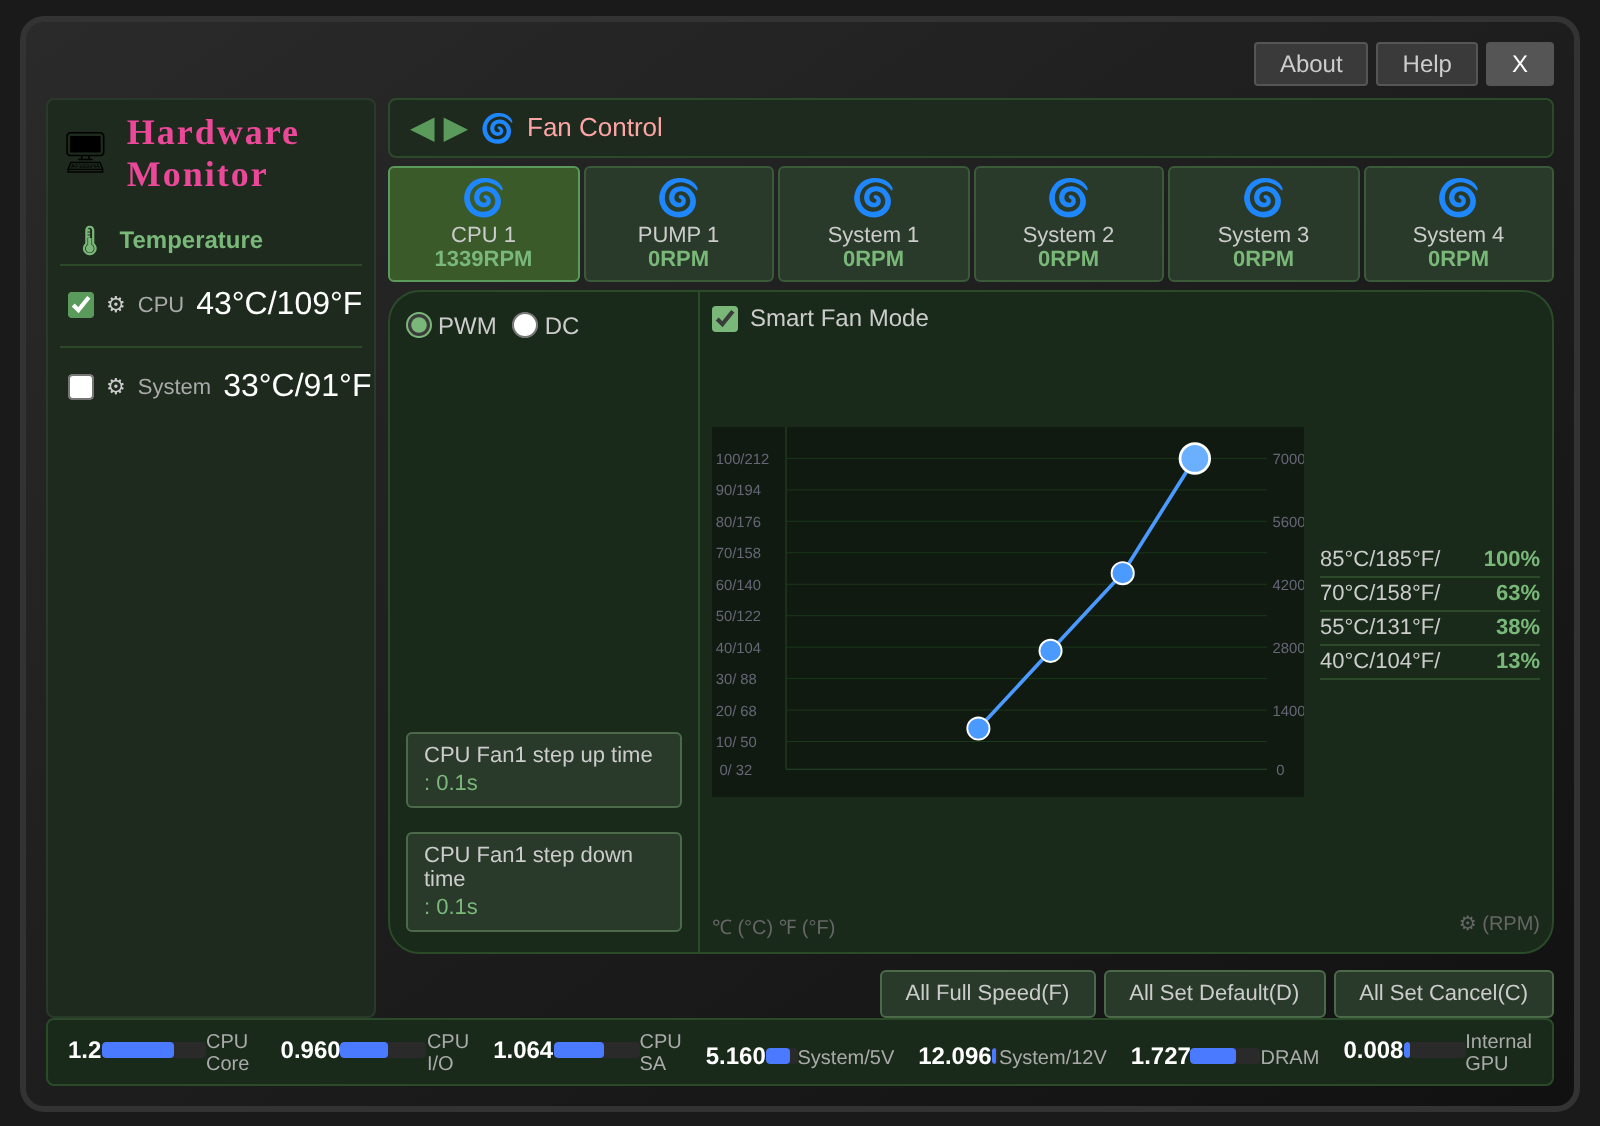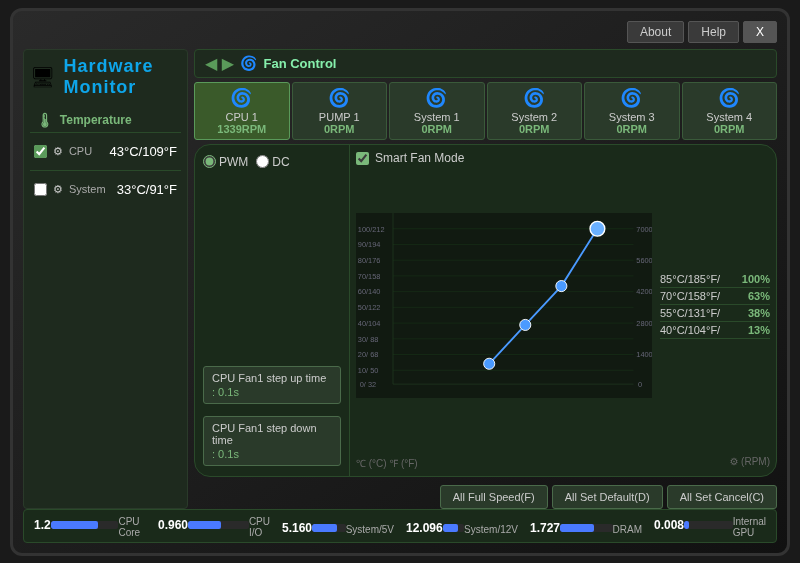--- a/index.html
+++ b/index.html
@@ -81,21 +81,21 @@
       align-items: center;
       gap: 6px;
       padding: 3px 4px;
       font-size: 11px;
       color: #ccc;
     }
     .sidebar-item input[type="checkbox"] {
       accent-color: #5a9a5a;
     }
     .sidebar-item .label { color: #aaa; flex: 1; }
-    .sidebar-item .value { color: #fff; font-size: 13px; }
+    .sidebar-item .value { color: #fff; font-size: 16px; }
     .sidebar-divider { height: 1px; background: #2a4a2a; margin: 4px 0; }
 
     
     .right-panel {
       flex: 1;
       display: flex;
       flex-direction: column;
       gap: 4px;
     }
 
@@ -109,23 +109,23 @@
       align-items: center;
       gap: 6px;
     }
     .fan-control-header .nav-arrows {
       color: #5a9a5a;
       font-size: 16px;
       display: flex;
       gap: 2px;
     }
     .fan-control-header .title {
-      color: #86efac;
+      color: #fca5a5;
       font-size: 13px;
-      font-weight: bold;
+      font-weight: normal;
     }
     .fan-icon { font-size: 14px; color: #5a9a5a; }
 
     
     .fan-tabs {
       display: flex;
       gap: 2px;
     }
     .fan-tab {
       flex: 1;
@@ -266,24 +266,25 @@
     }
 
     
     .hw-title-bar {
       display: flex;
       align-items: center;
       gap: 8px;
       margin-bottom: 6px;
     }
     .hw-title {
-      color: #0ea5e9;
+      color: #ec4899;
       font-size: 18px;
       font-weight: bold;
       letter-spacing: 1px;
+      font-family: Liberation Serif, serif;
     }
     .hw-title-icon { font-size: 20px; }
 
     
     .voltage-bar {
       background: #1a2a1a;
       border: 1px solid #2a4a2a;
       border-radius: 4px;
       padding: 6px 10px 4px;
       display: flex;
@@ -519,20 +520,27 @@
       <span class="volt-label">CPU Core</span>
     </div>
       <div class="volt-item">
       <span class="volt-value">0.960</span>
       <div class="volt-bar-track">
         <div class="volt-bar-fill" style="width:55%"></div>
       </div>
       <span class="volt-label">CPU I/O</span>
     </div>
       <div class="volt-item">
+      <span class="volt-value">1.064</span>
+      <div class="volt-bar-track">
+        <div class="volt-bar-fill" style="width:58%"></div>
+      </div>
+      <span class="volt-label">CPU SA</span>
+    </div>
+      <div class="volt-item">
       <span class="volt-value">5.160</span>
       <div class="volt-bar-track">
         <div class="volt-bar-fill" style="width:75%"></div>
       </div>
       <span class="volt-label">System/5V</span>
     </div>
       <div class="volt-item">
       <span class="volt-value">12.096</span>
       <div class="volt-bar-track">
         <div class="volt-bar-fill" style="width:72%"></div>

